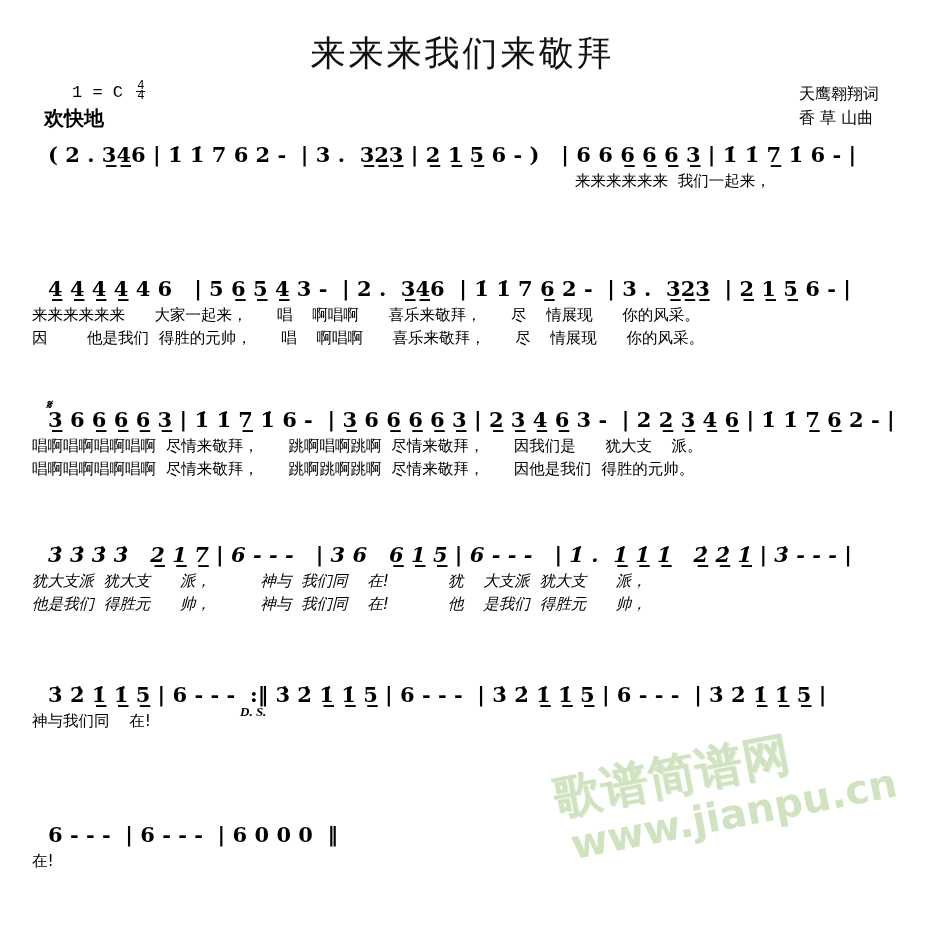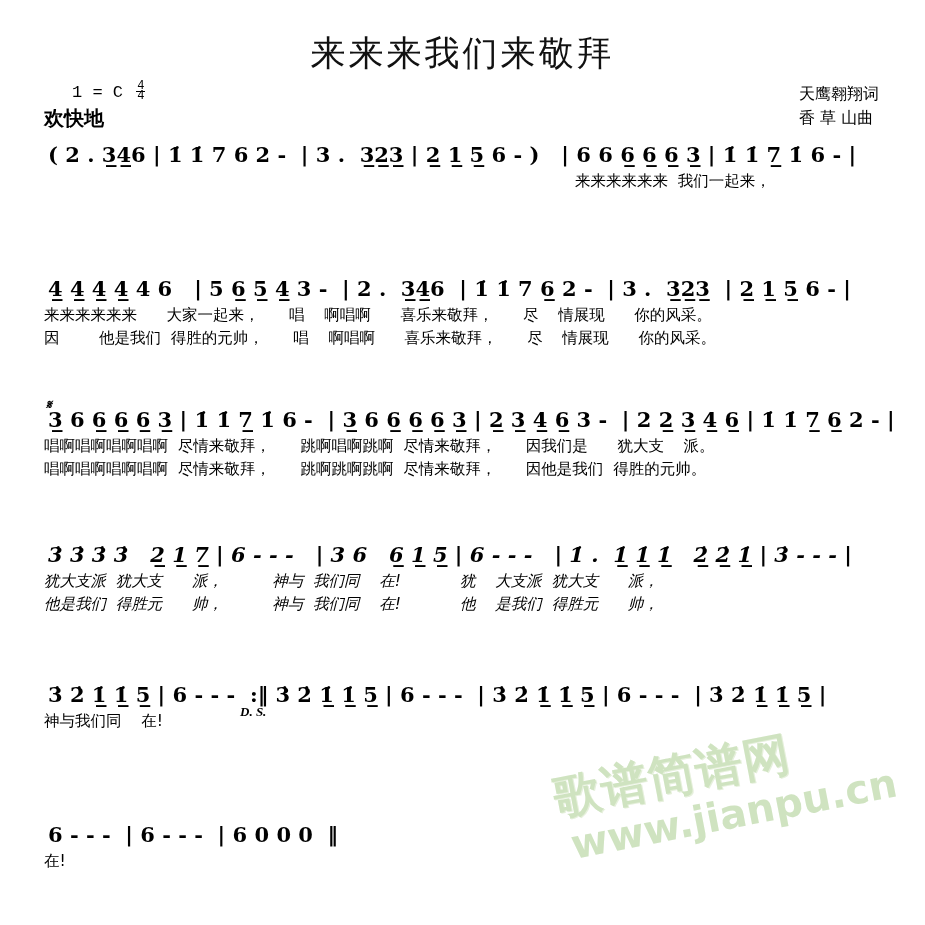--- a/index.html
+++ b/index.html
@@ -68,21 +68,21 @@
     font-weight:bold;
     letter-spacing:0px;
     white-space:pre;
     padding-left:48px;
     line-height:30px;
   }
   .lyric{
     font-family:"DejaVu Sans", sans-serif;
     font-size:15.5px;
     white-space:pre;
-    padding-left:44px;
+    padding-left:32px;
     line-height:23px;
     letter-spacing:0px;
   }
   .lyric.indent{padding-left:575px;text-align:right;}
   .marker{
     position:absolute;
     font-family:"Liberation Serif", serif;
     font-style:italic;
     font-size:13px;
     font-weight:bold;

